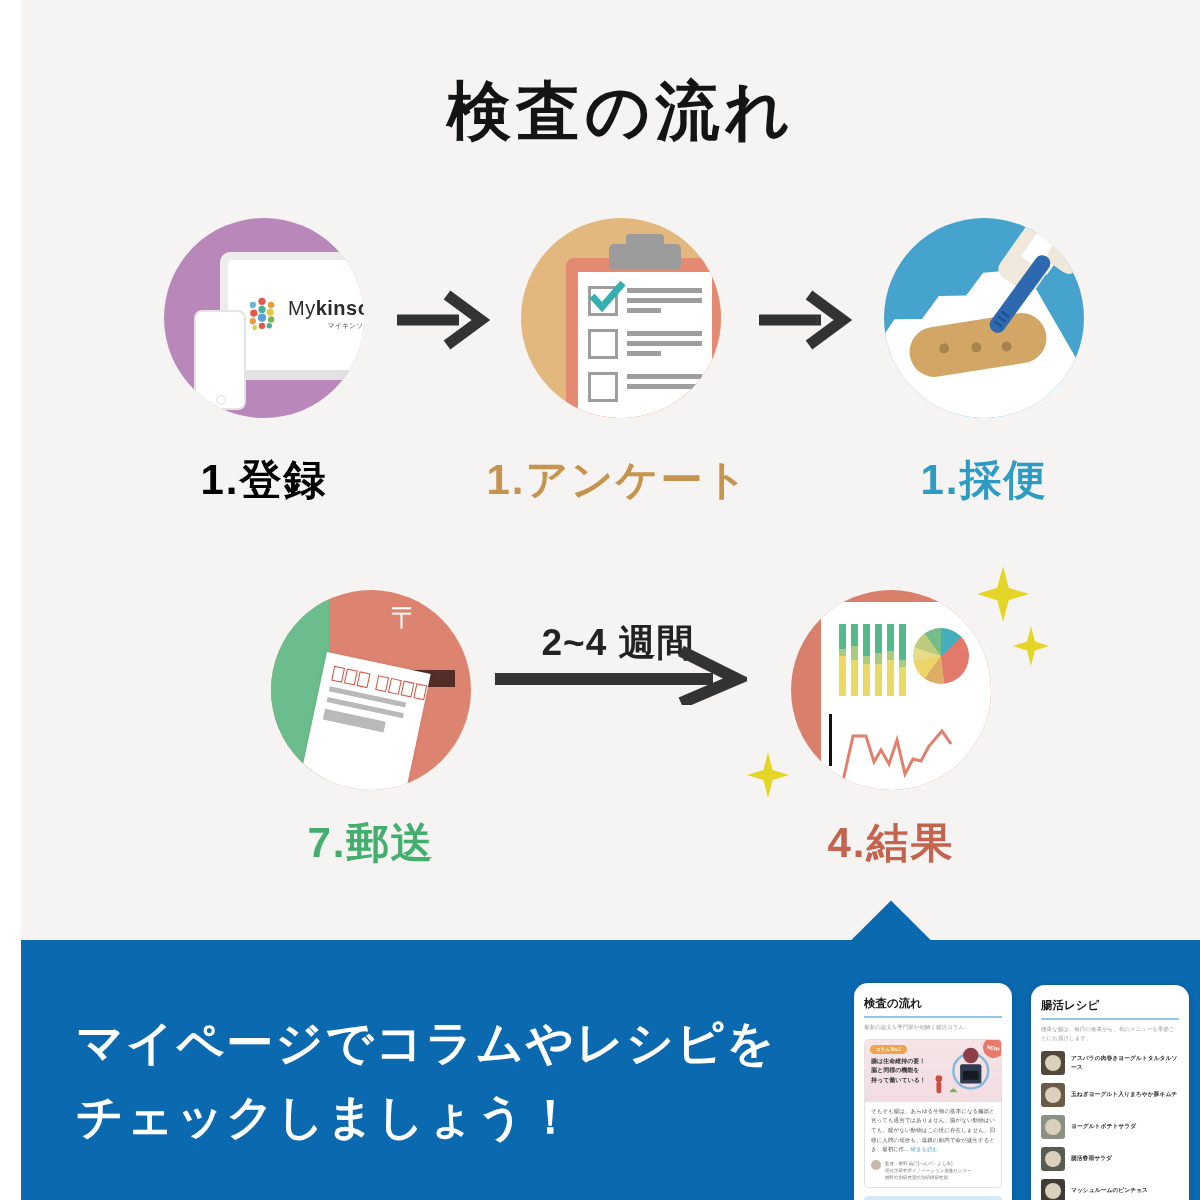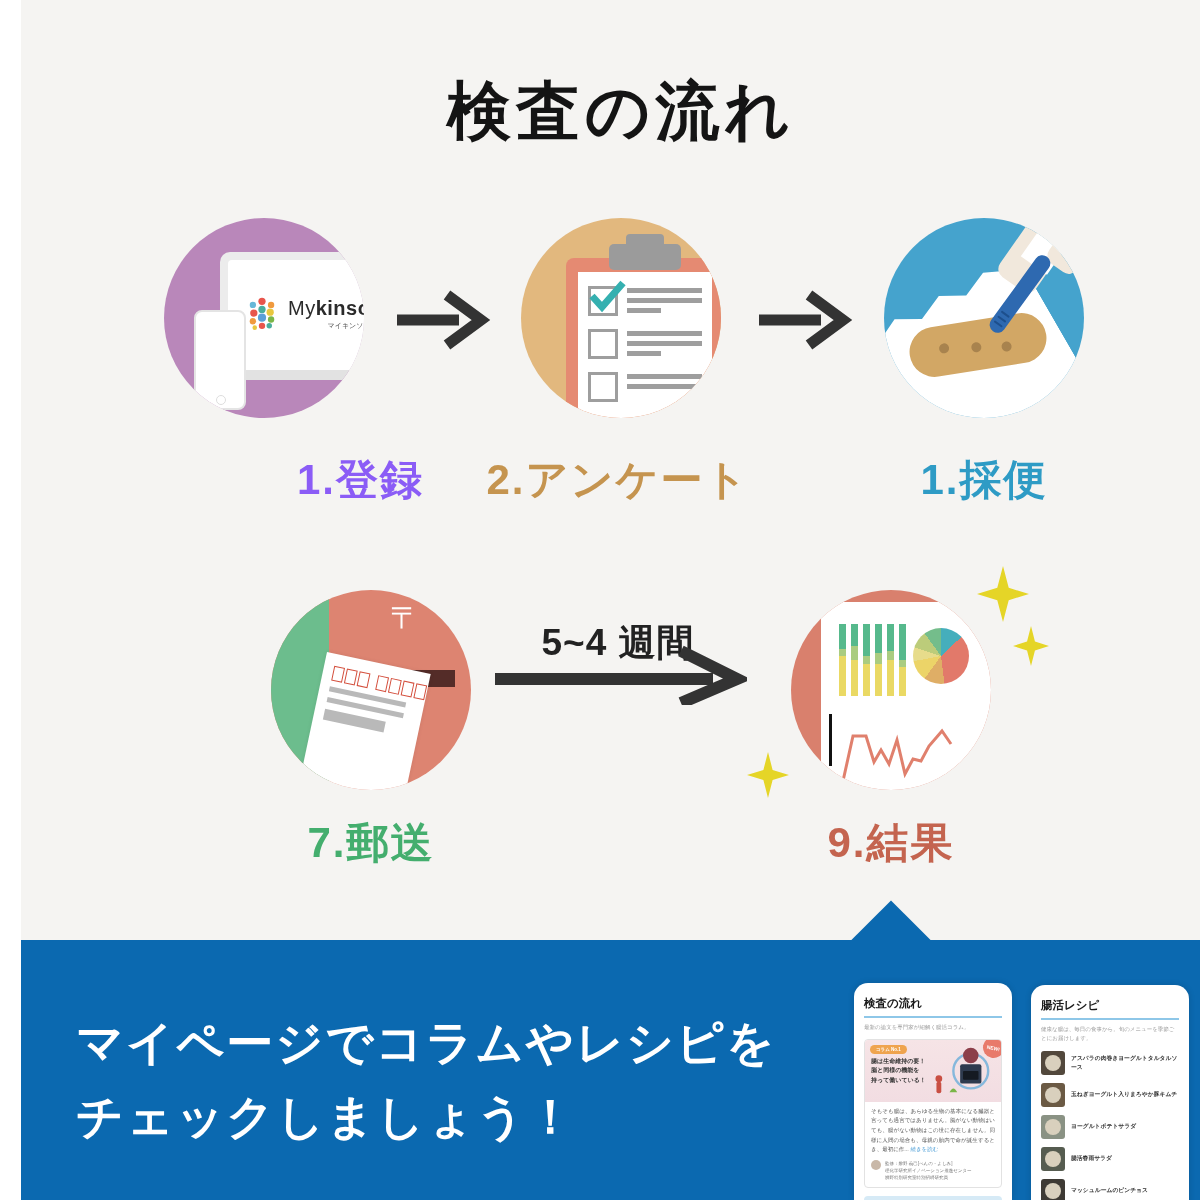--- a/index.html
+++ b/index.html
@@ -248,22 +248,22 @@
     <div class="hand-finger1"></div>
     <div class="hand-cuff"></div>
     <div class="hand-finger2"></div>
     <div class="stick">
       <div class="stick-groove" style="bottom:8px;"></div>
       <div class="stick-groove" style="bottom:14px;"></div>
       <div class="stick-groove" style="bottom:20px;"></div>
     </div>
   </div>
 
-  <div class="step-label" id="l1" style="color: #8b5cf6; text-align: right;">1.登録</div>
-  <div class="step-label" id="l2" style="color: rgb(197, 148, 79);">2.アンケート</div>
+  <div class="step-label" id="l1" style="color: #000000;">1.登録</div>
+  <div class="step-label" id="l2" style="color: rgb(197, 148, 79);">1.アンケート</div>
   <div class="step-label" id="l3" style="color: rgb(46, 155, 197);">1.採便</div>
 
   <div class="circle" id="c4" style="background-color: rgb(221, 132, 113);">
     <div class="green-band" style="background-color: rgb(108, 189, 141);"></div>
     <div class="postal-mark">〒</div>
     <div class="mail-slot"></div>
     <div class="envelope">
       <div class="zip-row">
         <div class="zip-box"></div>
           <div class="zip-box"></div>
@@ -273,21 +273,21 @@
           <div class="zip-box"></div>
           <div class="zip-box"></div>
           <div class="zip-box"></div>
       </div>
       <div class="env-line long"></div>
       <div class="env-line long"></div>
       <div class="env-band"></div>
     </div>
   </div>
 
-  <div class="wait-label">5~4 週間</div>
+  <div class="wait-label">2~4 週間</div>
   <svg class="wait-arrow" viewBox="0 0 252 60">
     <line x1="0" y1="34" x2="218" y2="34" stroke="#333" stroke-width="12"></line>
     <polyline points="186,6 242,34 186,58" fill="none" stroke="#333" stroke-width="12"></polyline>
   </svg>
 
   <div class="circle" id="c5" style="background-color: rgb(217, 128, 109);">
     <div class="paper5">
       <div class="bars">
         <div class="bar b1"></div>
           <div class="bar b2"></div>
@@ -302,21 +302,21 @@
         <polyline points="2,76 14,22 27,22 35,48 42,36 50,50 58,26 66,60 74,45 82,47 90,32 103,17 112,30" fill="none" stroke="#e0806d" stroke-width="3"></polyline>
       </svg>
     </div>
   </div>
 
   <div class="sparkle" id="sp1" style="background-color: rgb(229, 213, 39);"></div>
   <div class="sparkle" id="sp2" style="background-color: rgb(229, 213, 39);"></div>
   <div class="sparkle" id="sp3" style="background-color: rgb(229, 213, 39);"></div>
 
   <div class="step-label" id="l4" style="color: rgb(68, 174, 110);">7.郵送</div>
-  <div class="step-label" id="l5" style="color: rgb(196, 100, 79);">9.結果</div>
+  <div class="step-label" id="l5" style="color: rgb(196, 100, 79);">4.結果</div>
 
   <div class="banner-notch" style="background-color: rgb(11, 105, 176);"></div>
   <div class="banner" style="background-color: rgb(11, 105, 176);">
     <div class="banner-line" id="bl1">マイページでコラムやレシピを</div>
     <div class="banner-line" id="bl2">チェックしましょう！</div>
 
     <div class="app-phone" id="phone-column">
       <div class="phone-pad">
         <div class="phone-h">検査の流れ</div>
         <div class="phone-rule"></div>

